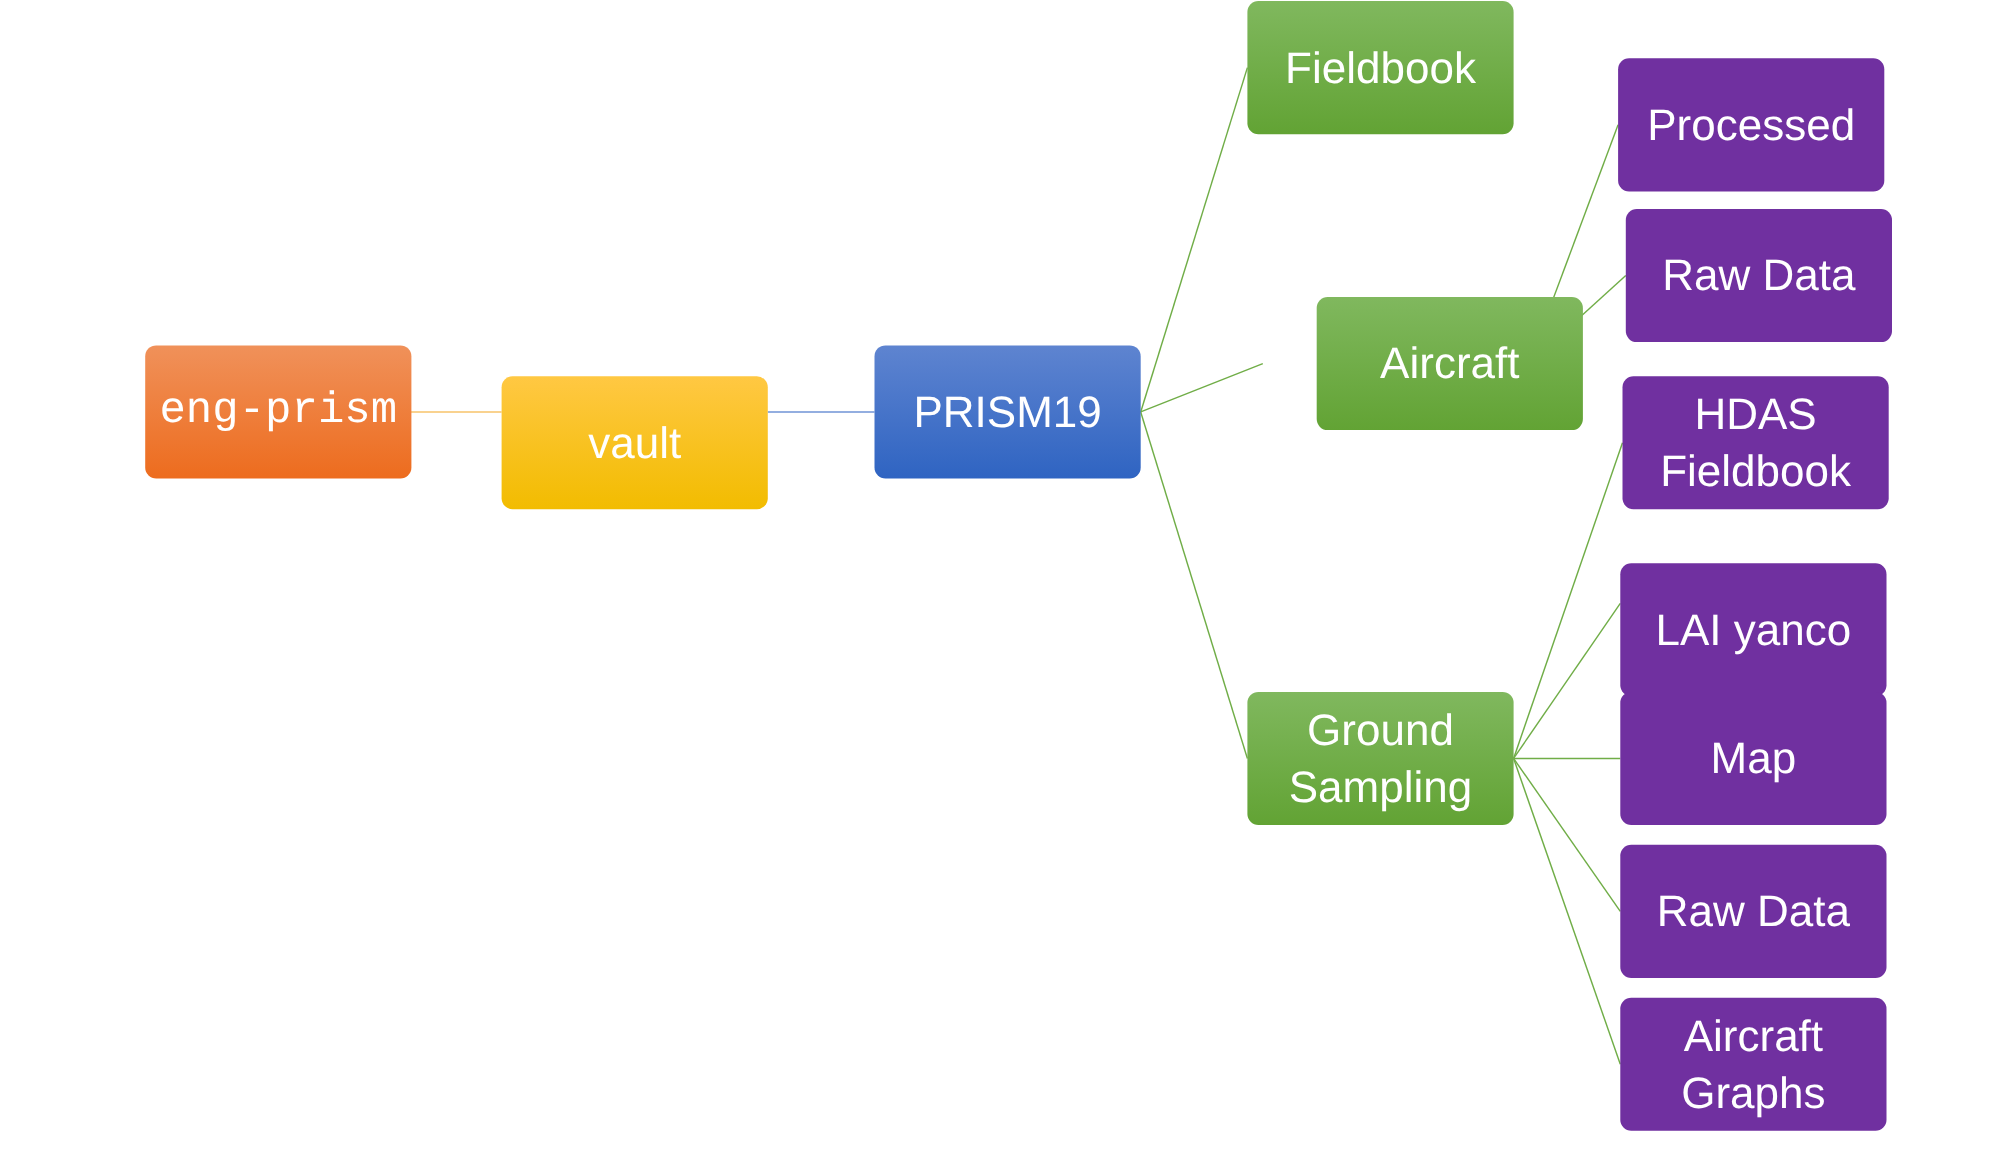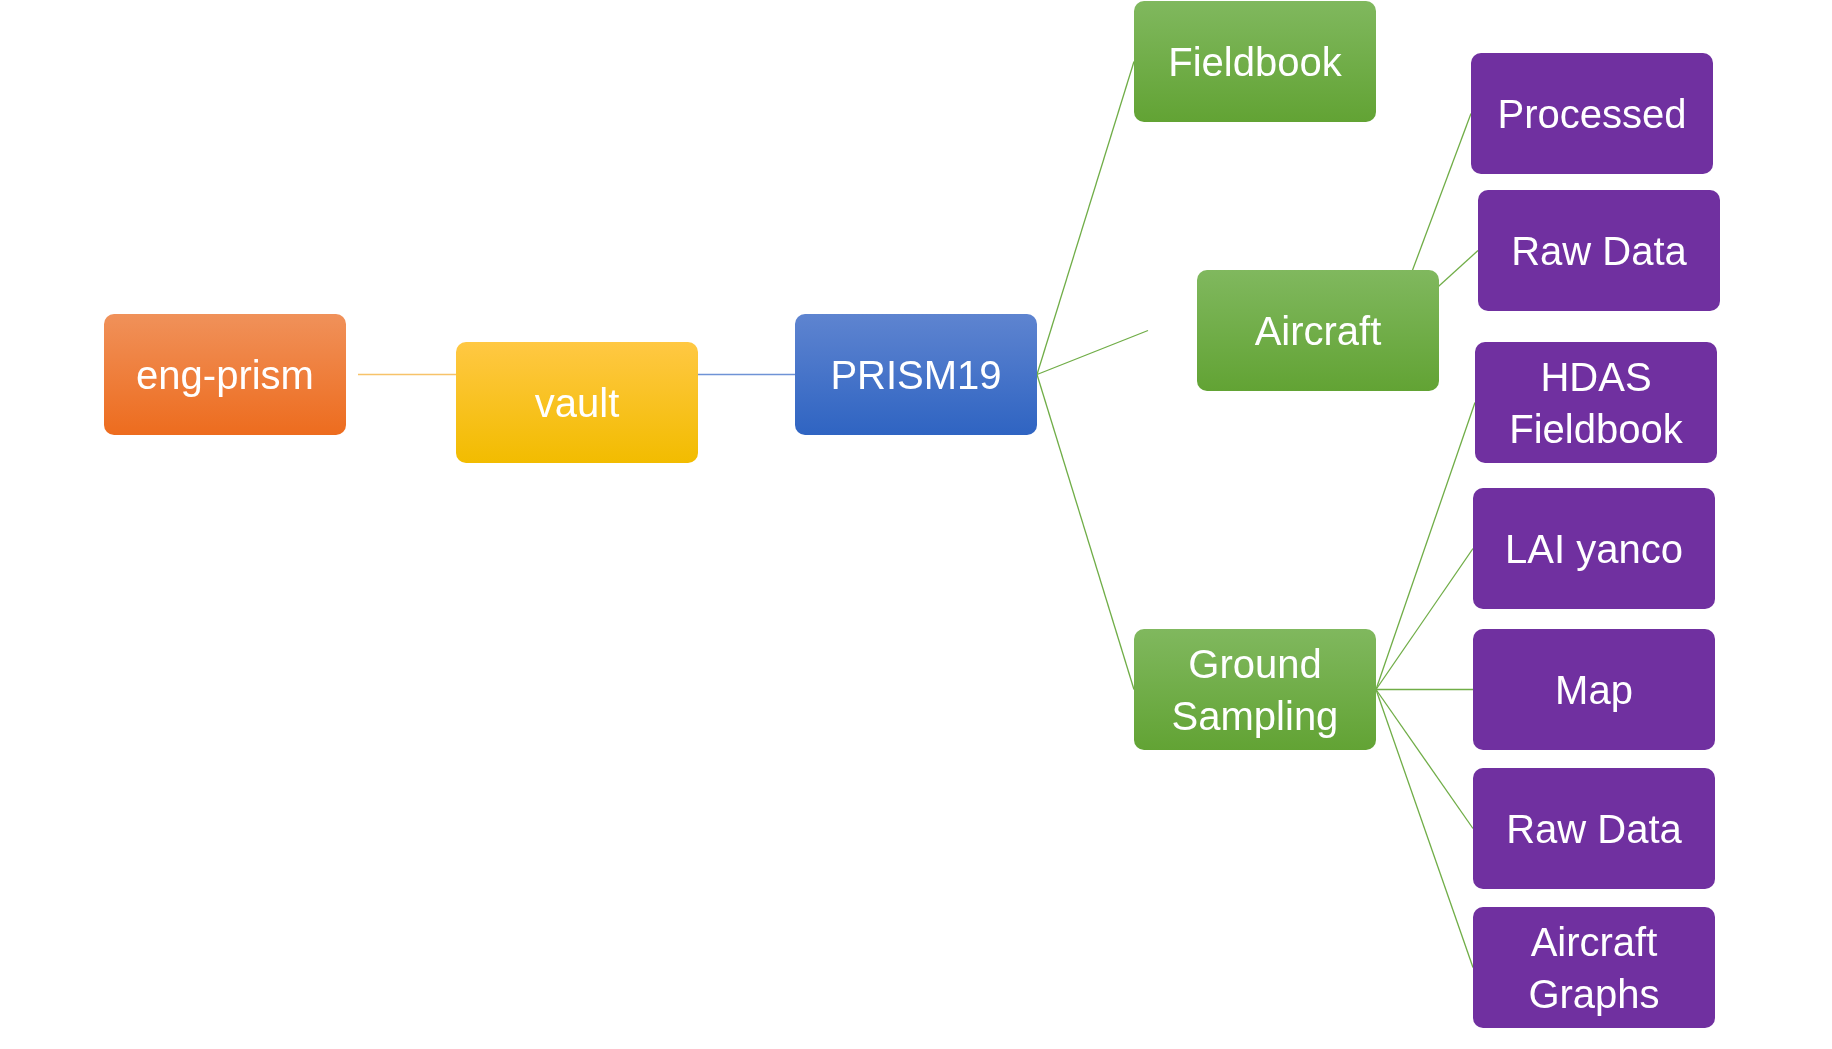--- a/index.html
+++ b/index.html
@@ -28,21 +28,21 @@
     <line x1="1037" y1="374.5" x2="1134" y2="689.5" stroke="#70ad47" stroke-width="1.3"></line>
     <line x1="1390" y1="330.5" x2="1471" y2="113.5" stroke="#70ad47" stroke-width="1.3"></line>
     <line x1="1390" y1="330.5" x2="1478" y2="250.5" stroke="#70ad47" stroke-width="1.3"></line>
     <line x1="1376" y1="689.5" x2="1475" y2="402.5" stroke="#70ad47" stroke-width="1.3"></line>
     <line x1="1376" y1="689.5" x2="1473" y2="548.5" stroke="#70ad47" stroke-width="1.3"></line>
     <line x1="1376" y1="689.5" x2="1473" y2="689.5" stroke="#70ad47" stroke-width="1.3"></line>
     <line x1="1376" y1="689.5" x2="1473" y2="828.5" stroke="#70ad47" stroke-width="1.3"></line>
     <line x1="1376" y1="689.5" x2="1473" y2="967.5" stroke="#70ad47" stroke-width="1.3"></line>
   </svg>
 
-<div class="node orange" id="n-eng_prism" style="left:104px;top:314px;">
+<div class="node orange" id="n-eng_prism" style="left:132px;top:314px;font-family:Liberation Mono, monospace;">
     <span>eng-prism</span>
   </div>
 <div class="node yellow" id="n-vault" style="left:456px;top:314px;">
     <span>vault</span>
   </div>
 <div class="node blue" id="n-prism19" style="left:795px;top:314px;">
     <span>PRISM19</span>
   </div>
 
 <div class="node green" id="n-fieldbook" style="left:1134px;top:1px;">
@@ -59,21 +59,21 @@
 <div class="node purple" id="n-processed" style="left:1471px;top:53px;">
     <span>Processed</span>
   </div>
 <div class="node purple" id="n-aircraft_raw_data" style="left:1478px;top:190px;">
     <span>Raw Data</span>
   </div>
 <div class="node purple" id="n-hdas_processing" style="left:1475px;top:342px;">
     <span>HDAS
 Fieldbook</span>
   </div>
-<div class="node purple" id="n-lai_yanco" style="left:1473px;top:488px;">
+<div class="node purple" id="n-lai_yanco" style="left:1473px;top:512px;">
     <span>LAI yanco</span>
   </div>
 <div class="node purple" id="n-map" style="left:1473px;top:629px;">
     <span>Map</span>
   </div>
 <div class="node purple" id="n-ground_raw_data" style="left:1473px;top:768px;">
     <span>Raw Data</span>
   </div>
 <div class="node purple" id="n-station_graphs" style="left:1473px;top:907px;">
     <span>Aircraft

